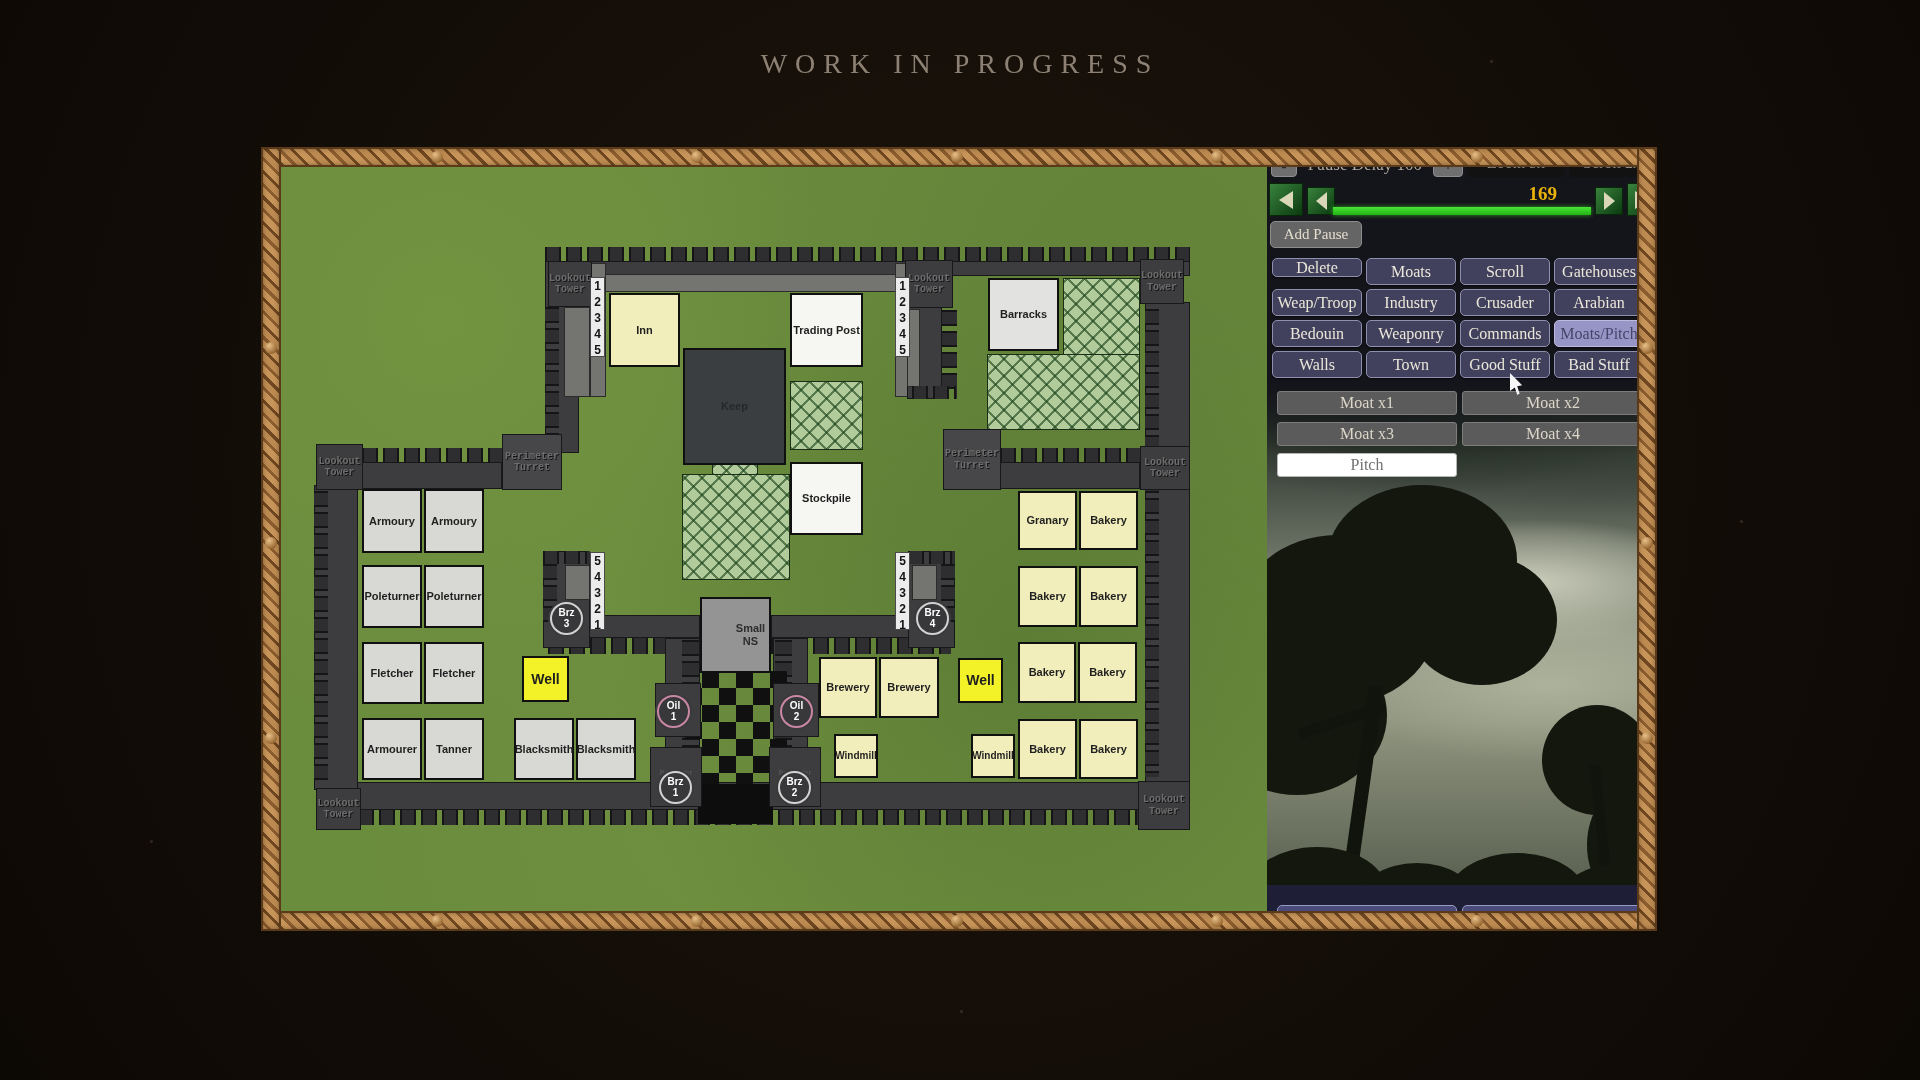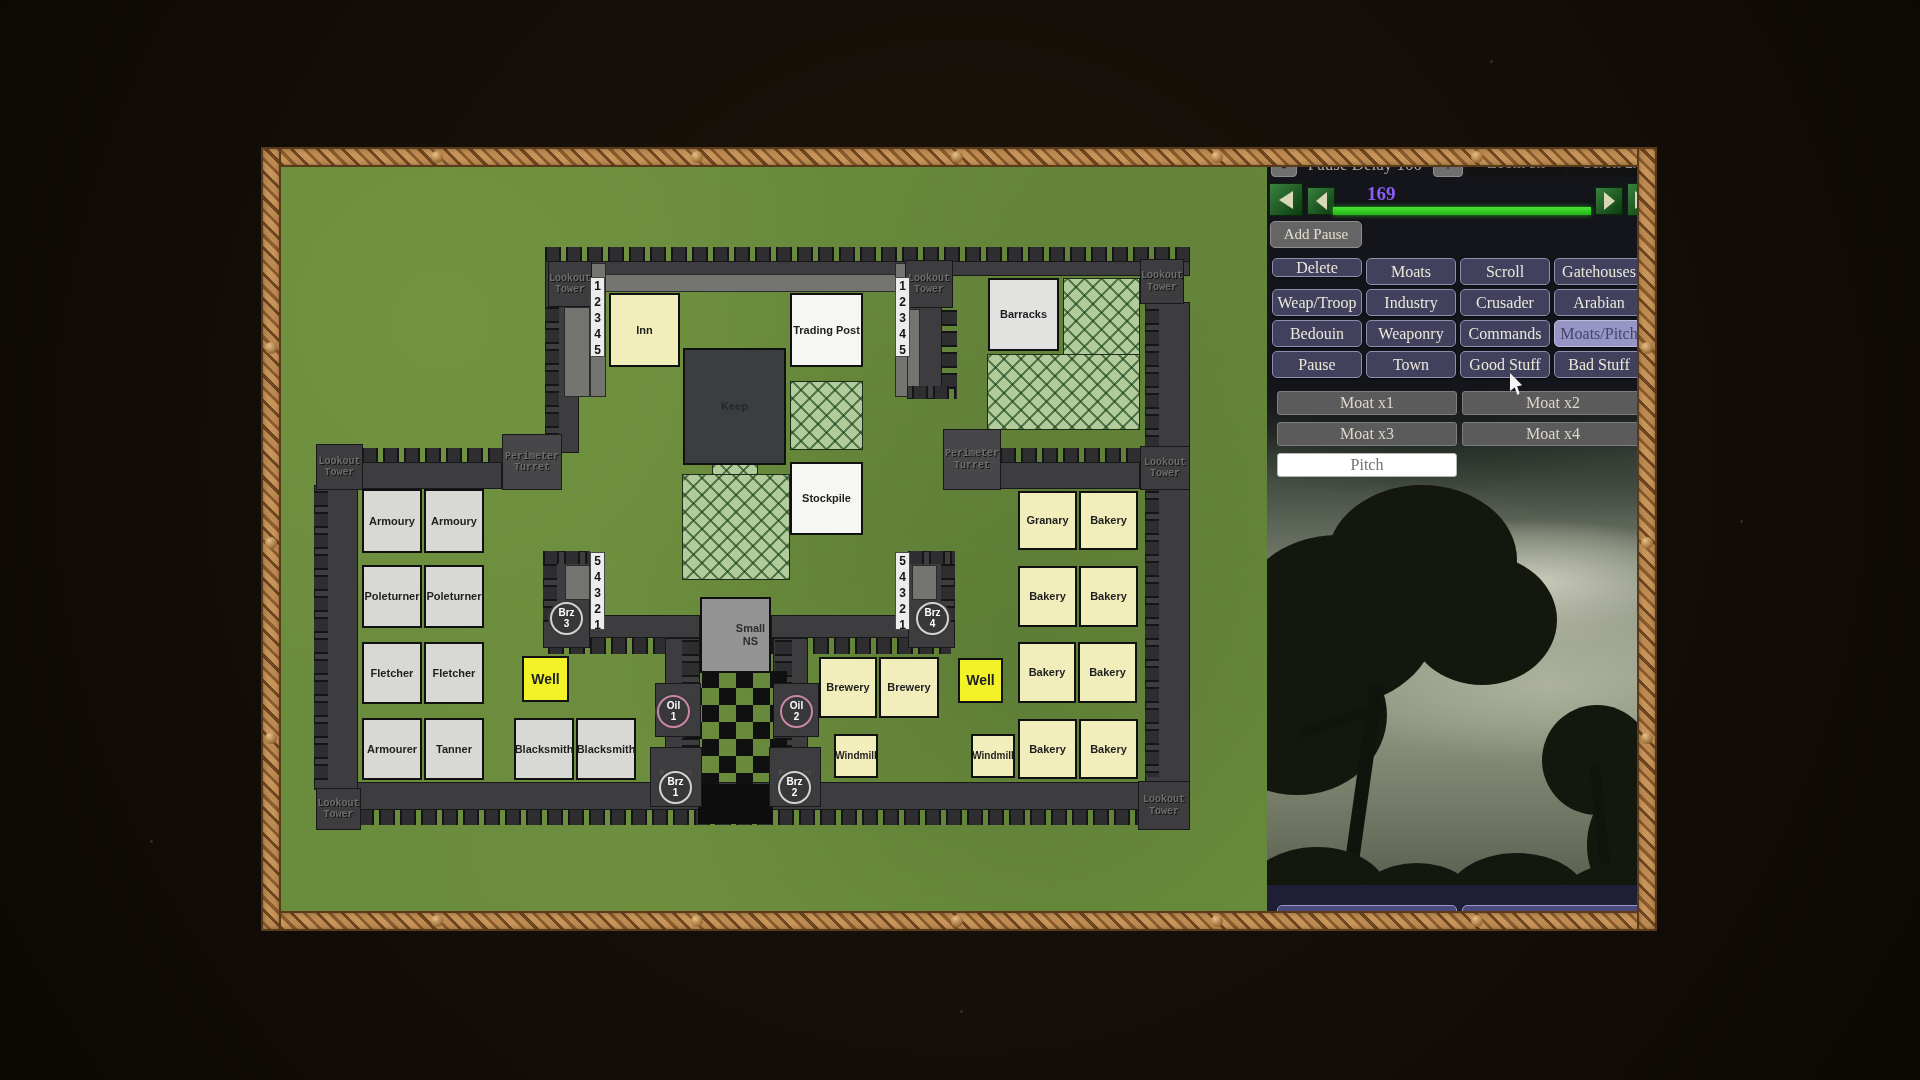--- a/index.html
+++ b/index.html
@@ -63,21 +63,21 @@
   .ptfaint{position:absolute;inset:0;display:flex;align-items:center;justify-content:center;text-align:center;
     font-weight:bold;font-size:7px;color:#56565a;line-height:1.1;z-index:6;}
 
   
   .panel{position:absolute;left:1006px;top:0;width:390px;height:784px;background:#14141b;overflow:hidden;}
   .dbtn{background:#121212;border-radius:4px;color:#8f8f8d;display:flex;align-items:center;justify-content:center;
     font:16px "Liberation Serif",serif;}
   .smbtn{background:#6f6f6f;border:1px solid #8d8d8d;border-radius:4px;color:#27272a;display:flex;align-items:center;justify-content:center;
     font:bold 15px "Liberation Serif",serif;}
   .plabel{color:#b4aca1;font:17px "Liberation Serif",serif;display:flex;align-items:center;justify-content:center;}
-  .counter{color:#8b5cf6;font:bold 19px "Liberation Serif",serif;text-align:left;}
+  .counter{color:#eab308;font:bold 19px "Liberation Serif",serif;text-align:right;}
   .bar{background:linear-gradient(180deg,#49e636,#22b214);box-shadow:0 0 5px rgba(60,220,40,.7);}
   .arrow{background:linear-gradient(135deg,#39823d,#0b3a10);border:1px solid #082708;display:flex;align-items:center;justify-content:center;}
   .tri{width:0;height:0;}
   .tri.l{border-top:9px solid transparent;border-bottom:9px solid transparent;border-right:14px solid #dad7b9;}
   .tri.r{border-top:9px solid transparent;border-bottom:9px solid transparent;border-left:14px solid #dad7b9;}
   .gbtn{background:#656565;border:1px solid #8d8d8d;border-radius:5px;color:#e4decf;display:flex;align-items:center;justify-content:center;
     font:15px "Liberation Serif",serif;}
   .pbtn{background:#41415e;border:1px solid #8f8fae;border-radius:5px;color:#ebe7d9;display:flex;align-items:center;justify-content:center;
     font:16px "Liberation Serif",serif;box-shadow:0 1px 2px rgba(0,0,0,.6);}
   .pbtn.selected{background:#9795c6;color:#45456a;border-color:#bcbadf;}
@@ -107,20 +107,21 @@
 </head>
 <body>
 
 <div class="stage">
   <div class="speck" style="left:370px;top:212px"></div>
   <div class="speck" style="left:1490px;top:60px"></div>
   <div class="speck" style="left:1740px;top:520px"></div>
   <div class="speck" style="left:150px;top:840px"></div>
   <div class="speck" style="left:960px;top:1010px"></div>
 
+  <div class="wip">WORK IN PROGRESS</div>
 
   <div class="editor">
 
     <div class="map">
 
       <div class="abs teeth-h" style="left:284px;top:100px;width:645px;height:16px"></div>
       <div class="abs wd" style="left:284px;top:114px;width:645px;height:15px"></div>
       <div class="abs walk" style="left:331px;top:127px;width:335px;height:18px"></div>
       <div class="abs wd" style="left:284px;top:114px;width:34px;height:192px"></div>
       <div class="abs teeth-v" style="left:284px;top:160px;width:14px;height:144px"></div>
@@ -341,21 +342,21 @@
       <div class="abs pbtn" style="left:193px;top:111px;width:90px;height:27px">Scroll</div>
       <div class="abs pbtn" style="left:287px;top:111px;width:90px;height:27px">Gatehouses</div>
       <div class="abs pbtn" style="left:5px;top:142px;width:90px;height:27px">Weap/Troop</div>
       <div class="abs pbtn" style="left:99px;top:142px;width:90px;height:27px">Industry</div>
       <div class="abs pbtn" style="left:193px;top:142px;width:90px;height:27px">Crusader</div>
       <div class="abs pbtn" style="left:287px;top:142px;width:90px;height:27px">Arabian</div>
       <div class="abs pbtn" style="left:5px;top:173px;width:90px;height:27px">Bedouin</div>
       <div class="abs pbtn" style="left:99px;top:173px;width:90px;height:27px">Weaponry</div>
       <div class="abs pbtn" style="left:193px;top:173px;width:90px;height:27px">Commands</div>
       <div class="abs pbtn selected" style="left:287px;top:173px;width:90px;height:27px">Moats/Pitch</div>
-      <div class="abs pbtn" style="left:5px;top:204px;width:90px;height:27px">Pause</div>
+      <div class="abs pbtn" style="left:5px;top:204px;width:90px;height:27px">Walls</div>
       <div class="abs pbtn" style="left:99px;top:204px;width:90px;height:27px">Town</div>
       <div class="abs pbtn" style="left:193px;top:204px;width:90px;height:27px">Good Stuff</div>
       <div class="abs pbtn" style="left:287px;top:204px;width:90px;height:27px">Bad Stuff</div>
 
       <div class="scene">
         <div class="blob" style="left:-30px;top:150px;width:200px;height:170px"></div>
         <div class="blob" style="left:60px;top:100px;width:190px;height:150px"></div>
         <div class="blob" style="left:140px;top:170px;width:150px;height:130px"></div>
         <div class="blob" style="left:-60px;top:250px;width:180px;height:160px"></div>
         <div class="trunk" style="left:88px;top:300px;width:14px;height:210px;transform:rotate(8deg)"></div>

